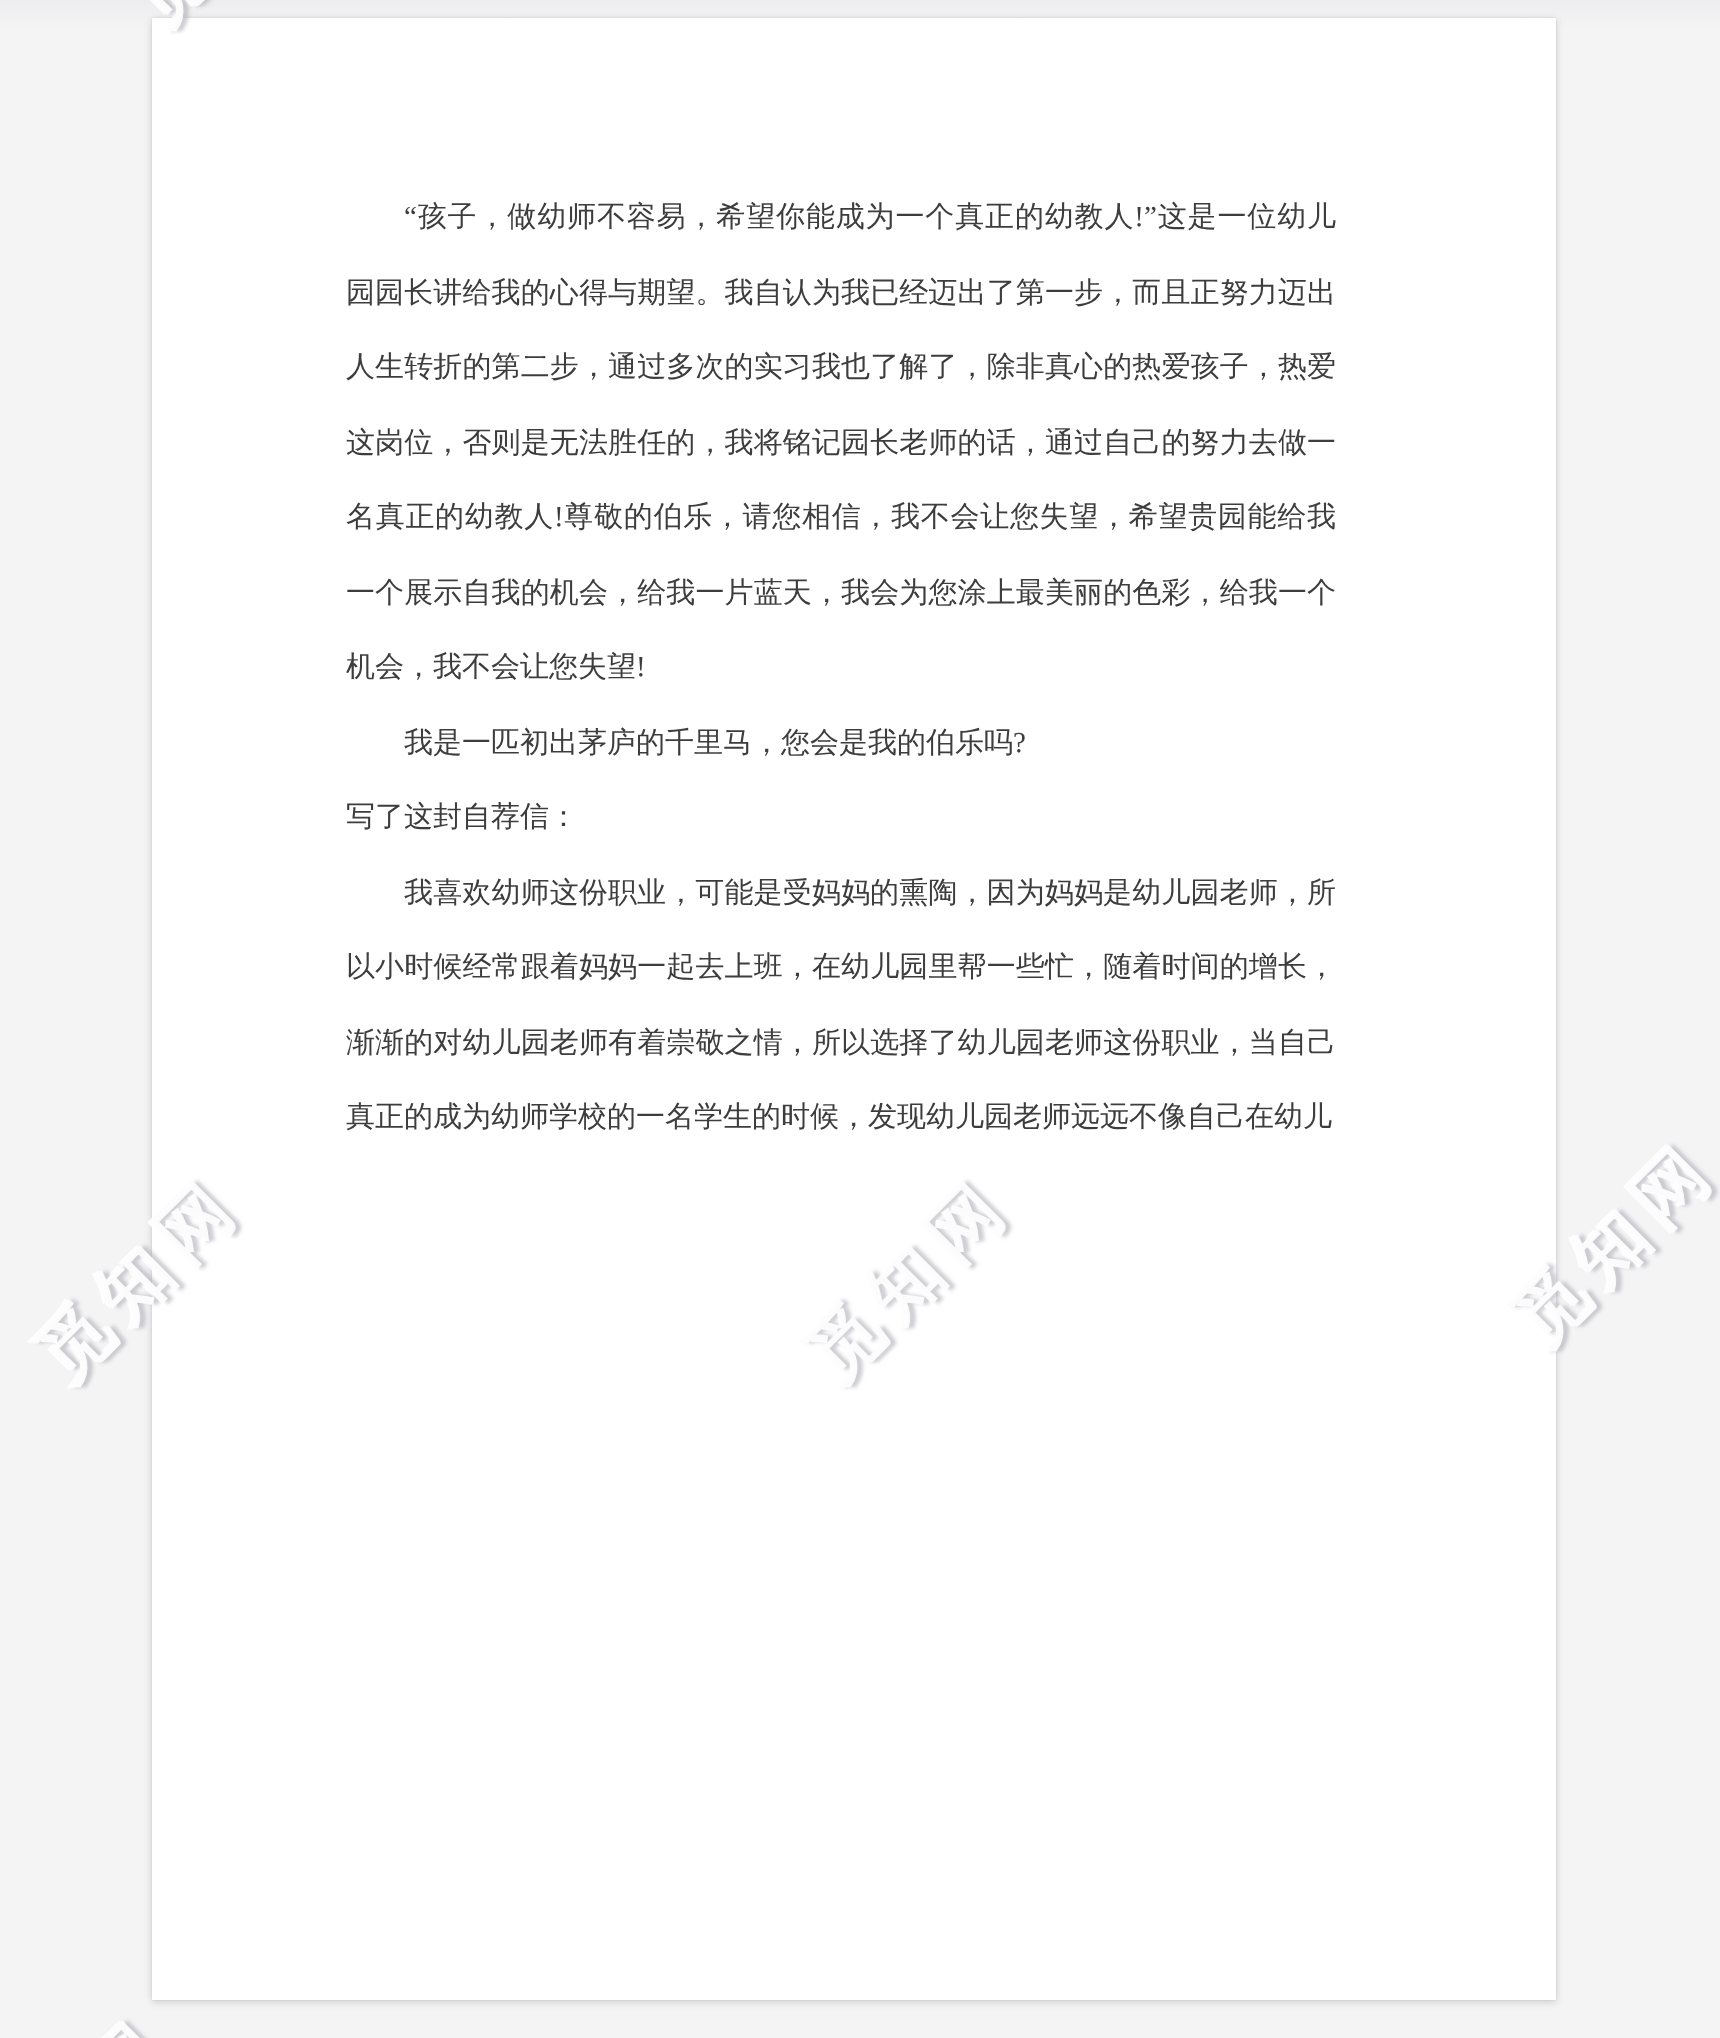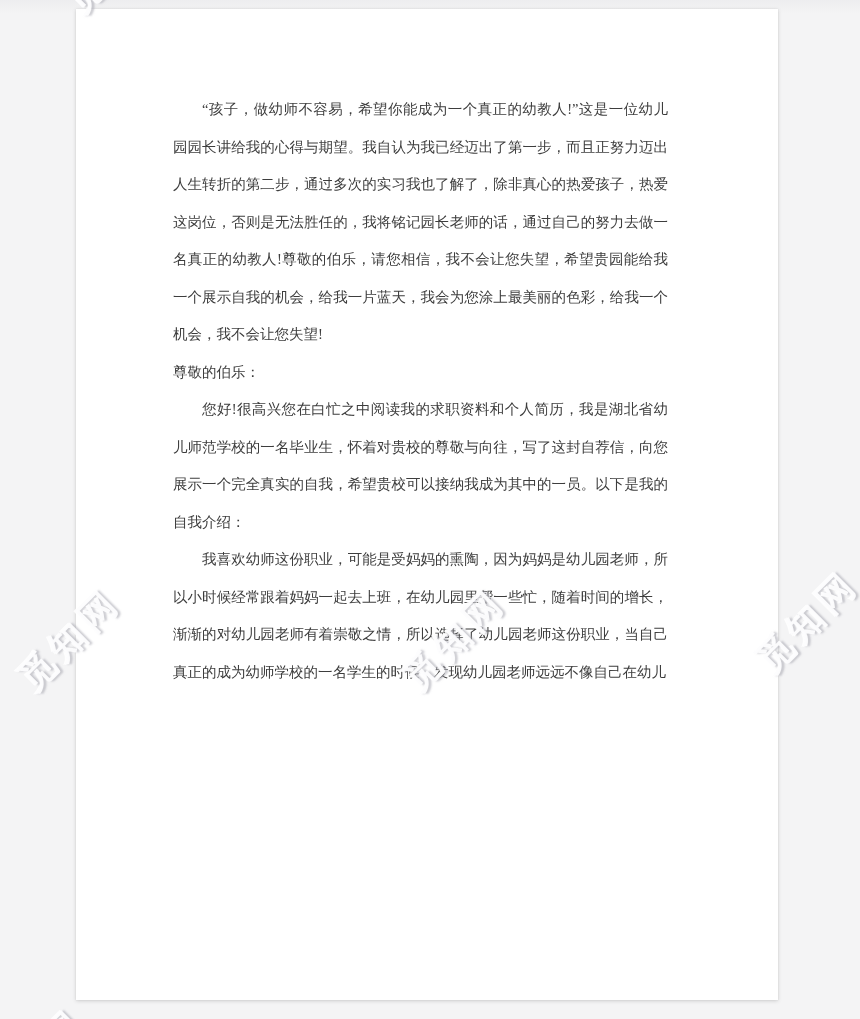--- a/index.html
+++ b/index.html
@@ -75,28 +75,28 @@
   .wm-topleft    { left: 118px; top: -38px; }
 </style>
 </head>
 <body>
 
 <div class="stage">
 
   <div class="paper">
     <p class="indent p1">“孩子，做幼师不容易，希望你能成为一个真正的幼教人!”这是一位幼儿园园长讲给我的心得与期望。我自认为我已经迈出了第一步，而且正努力迈出人生转折的第二步，通过多次的实习我也了解了，除非真心的热爱孩子，热爱这岗位，否则是无法胜任的，我将铭记园长老师的话，通过自己的努力去做一名真正的幼教人!尊敬的伯乐，请您相信，我不会让您失望，希望贵园能给我一个展示自我的机会，给我一片蓝天，我会为您涂上最美丽的色彩，给我一个机会，我不会让您失望!</p>
 
+    <p class="indent p2">我是一匹初出茅庐的千里马，您会是我的伯乐吗?</p>
 
 
 
 
 
-    <p class="salutation">尊敬的伯乐：</p>
+    <p class="salutation">写了这封自荐信：</p>
 
-    <p class="indent intro">您好!很高兴您在白忙之中阅读我的求职资料和个人简历，我是湖北省幼儿师范学校的一名毕业生，怀着对贵校的尊敬与向往，写了这封自荐信，向您展示一个完全真实的自我，希望贵校可以接纳我成为其中的一员。以下是我的自我介绍：</p>
 
     <p class="indent body2">我喜欢幼师这份职业，可能是受妈妈的熏陶，因为妈妈是幼儿园老师，所以小时候经常跟着妈妈一起去上班，在幼儿园里帮一些忙，随着时间的增长，渐渐的对幼儿园老师有着崇敬之情，所以选择了幼儿园老师这份职业，当自己真正的成为幼师学校的一名学生的时候，发现幼儿园老师远远不像自己在幼儿</p>
   </div>
 
   <div class="watermark wm-left">觅知网</div>
 
   <div class="watermark wm-center">觅知网</div>
 
   <div class="watermark wm-right">觅知网</div>
 

